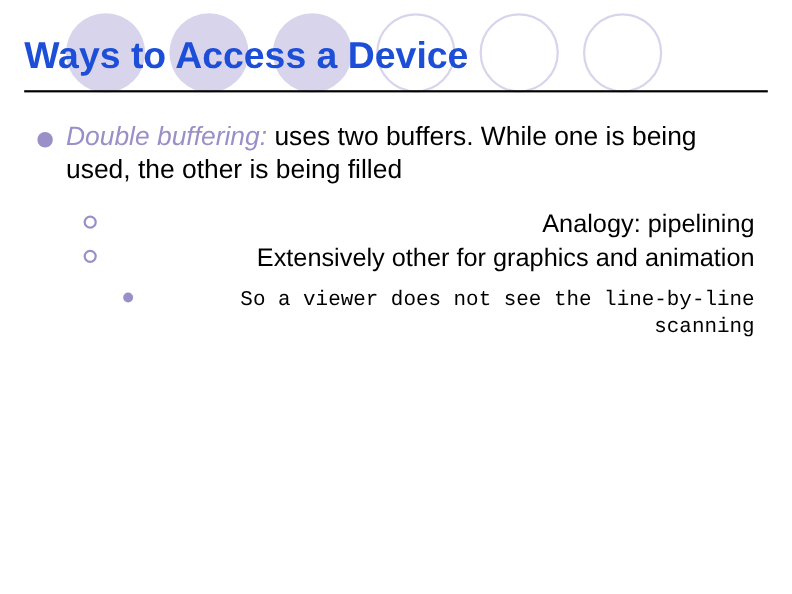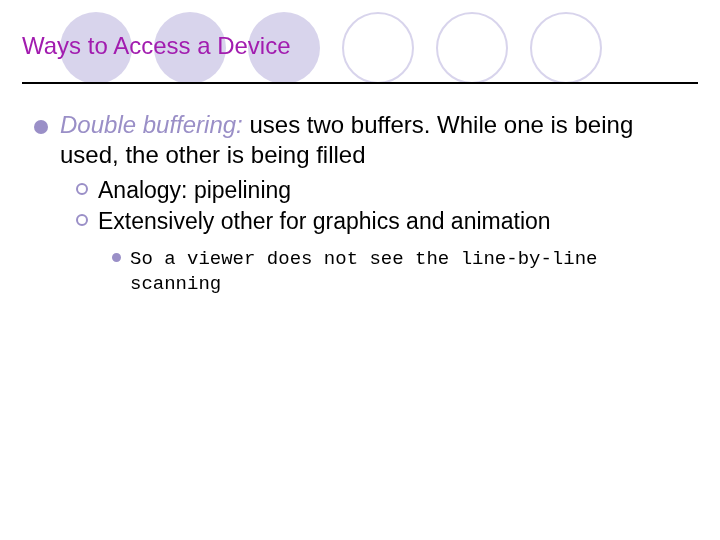--- a/index.html
+++ b/index.html
@@ -24,23 +24,23 @@
     height: 72px;
     border-radius: 50%;
     box-sizing: border-box;
   }
   .circle.filled { background: #d8d4ec; }
   .circle.outline { border: 2px solid #d8d4ec; background: transparent; }
   .title {
     position: absolute;
     top: 32px;
     left: 22px;
-    font-size: 24px;
-    color: #a21caf;
-    font-weight: 400;
+    font-size: 34px;
+    color: #1d4ed8;
+    font-weight: 700;
   }
   .rule {
     position: absolute;
     top: 82px;
     left: 22px;
     width: 676px;
     height: 2px;
     background: #000;
   }
   .content {
@@ -60,22 +60,23 @@
     position: absolute;
     left: 0;
     top: 10px;
     width: 14px;
     height: 14px;
     border-radius: 50%;
     background: #9a8fc7;
   }
   .em { font-style: italic; color: #9a8fc7; }
   .lvl2-wrap {
-    margin-top: 5px;
+    margin-top: 18px;
     margin-left: 42px;
+    text-align: right;
   }
   .lvl2 {
     font-size: 23px;
     color: #000;
     line-height: 1.35;
     position: relative;
     padding-left: 22px;
   }
   .lvl2 .ring {
     position: absolute;

